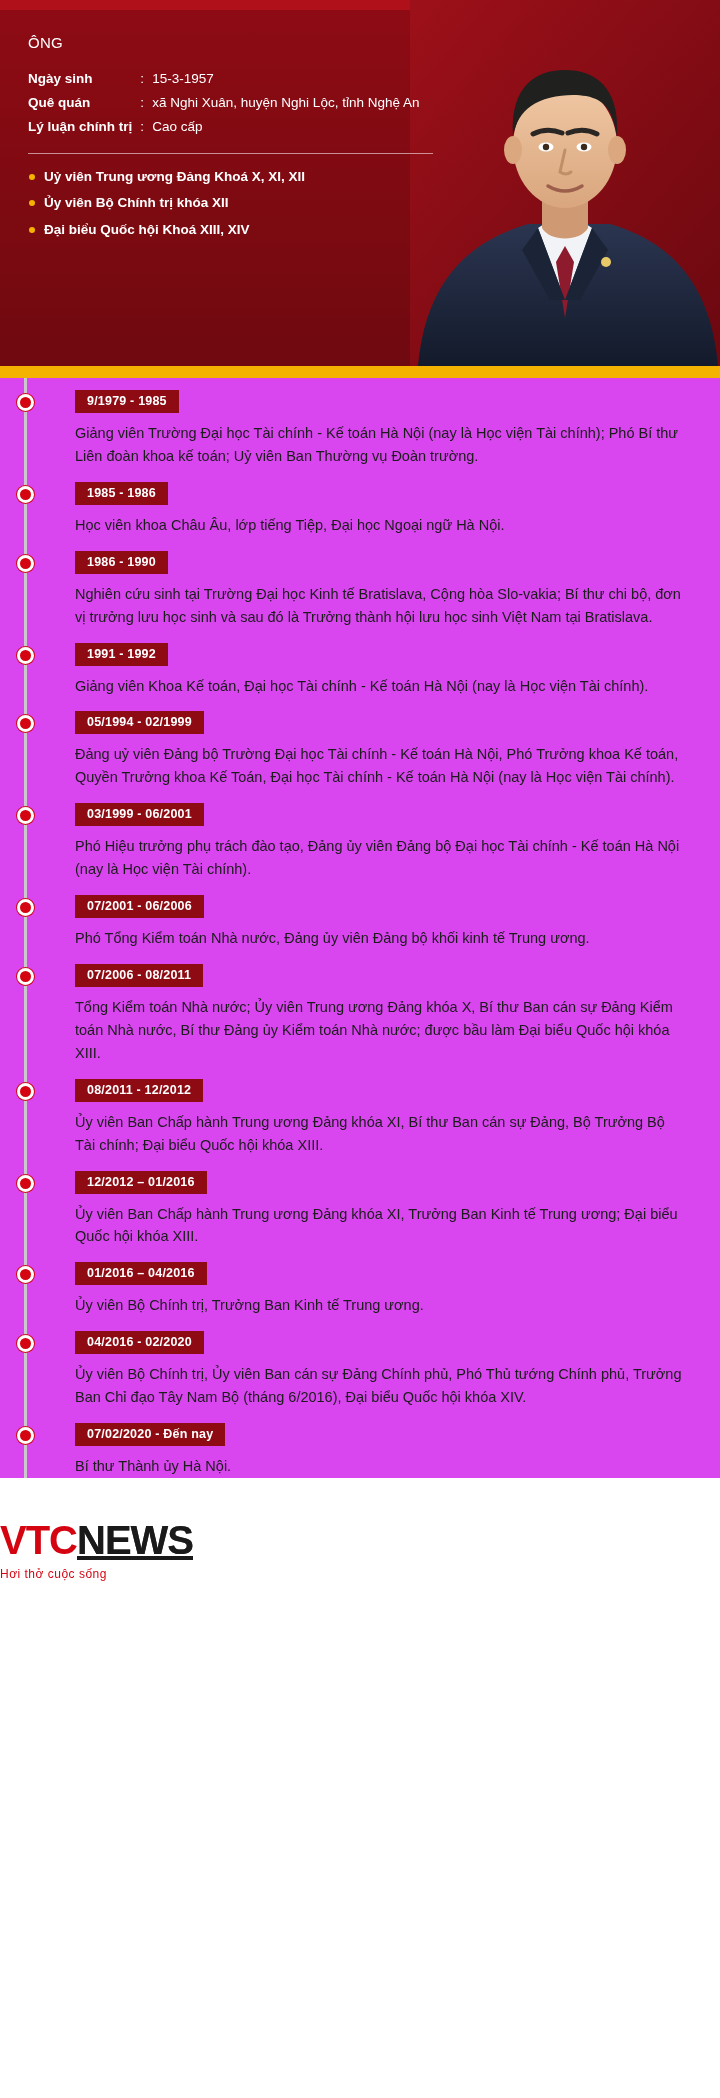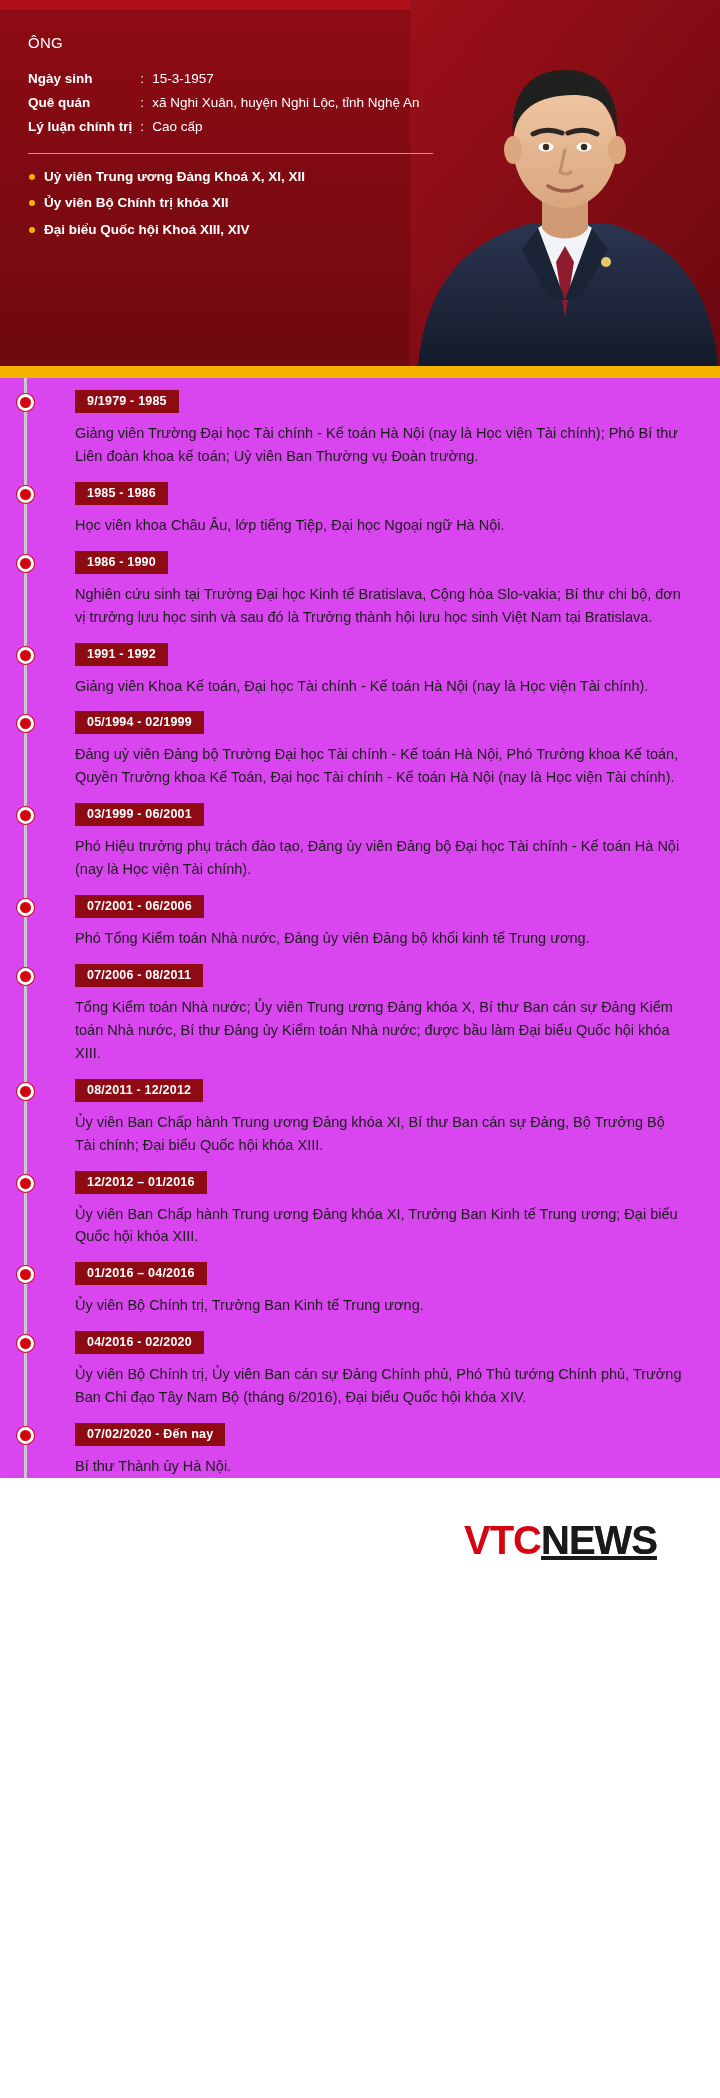--- a/index.html
+++ b/index.html
@@ -100,21 +100,21 @@
     letter-spacing: .2px;
     margin-bottom: 9px;
   }
   .desc {
     color: #1c1c1c; font-size: 14.5px; line-height: 1.58;
     text-align: left;
   }
 
   
   .footer {
-    width: 657px; padding: 26px 0 28px 0; text-align: right; background: #ffffff;
+    width: 657px; padding: 26px 0 28px 0; text-align: left; background: #ffffff;
   }
   .logo {
     display: inline-flex; align-items: center; justify-content: center;
     font-size: 40px; font-weight: bold; letter-spacing: -1px;
   }
   .logo .vtc { color: #d40511; }
   .logo .news {
     color: #1a1a1a;
     background: linear-gradient(180deg,#5a5a5a,#111);
     text-decoration: underline;
@@ -299,13 +299,14 @@
     <div class="chip">07/02/2020 - Đến nay</div>
     <div class="desc">Bí thư Thành ủy Hà Nội.</div>
   </div>
 </div>
 
 <div class="footer">
   <div class="logo">
     <span class="vtc">VTC</span>
       <span class="news">NEWS</span>
   </div>
+  <div class="slogan">Hơi thở cuộc sống</div>
 </div>
 
 </body></html>

